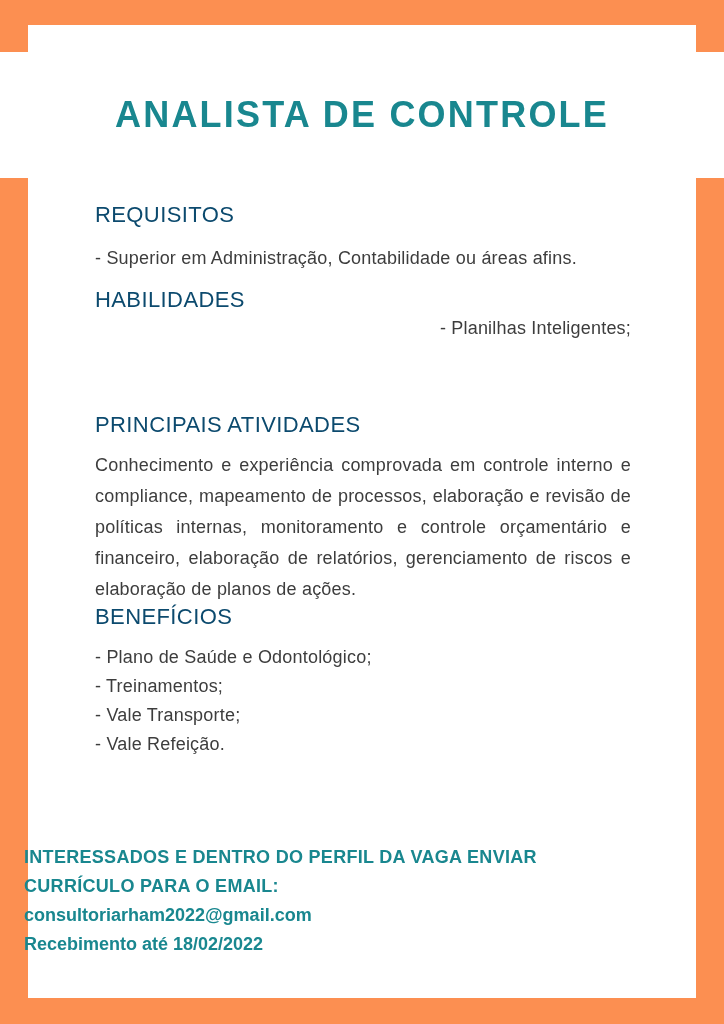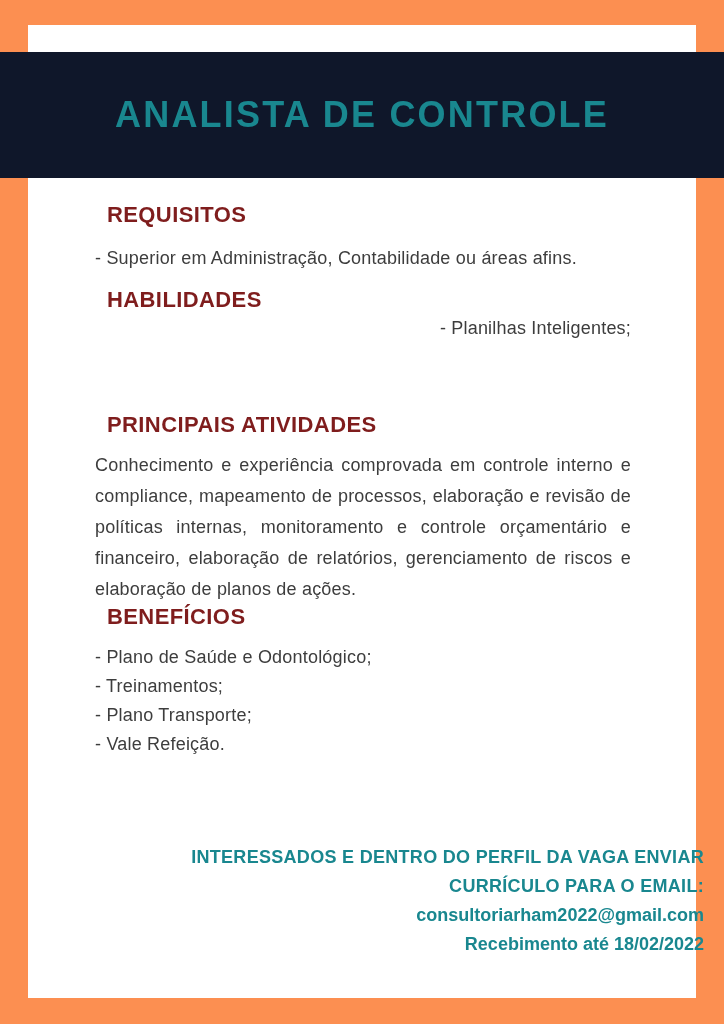--- a/index.html
+++ b/index.html
@@ -13,21 +13,21 @@
   .white-panel {
     position: absolute;
     left: 28px; top: 25px;
     width: 668px; height: 973px;
     background: #FFFFFF;
   }
   .title-banner {
     position: absolute;
     left: 0; top: 52px;
     width: 724px; height: 126px;
-    background: #0f172a;
+    background: #ffffff;
     display: flex;
     flex-direction: column;
     justify-content: center;
     align-items: center;
     z-index: 2;
   }
   .job-title {
     color: #19878F;
     font-size: 36px;
     font-weight: bold;
@@ -36,43 +36,42 @@
     text-align: center;
     white-space: nowrap;
   }
   .block {
     position: absolute;
     left: 95px;
     width: 536px;
     z-index: 3;
   }
   .section-heading {
-    color: #7f1d1d;
+    color: #0c4a6e;
     font-size: 22px;
-    font-weight: bold;
+    font-weight: normal;
     letter-spacing: 0.4px;
     white-space: nowrap;
-    margin-left: 12px;
   }
   .body-text {
     color: #3D3D3D;
     font-size: 18px;
     letter-spacing: 0.2px;
   }
   .list .line { line-height: 28.5px; white-space: nowrap; }
   .list-wide .line { line-height: 29px; white-space: nowrap; }
   .paragraph {
     line-height: 31px;
     text-align: justify;
   }
   .footer {
     position: absolute;
-    left: 36px; top: 843px;
+    left: 24px; top: 843px;
     width: 668px;
-    text-align: right;
+    text-align: left;
     color: #19878F;
     font-weight: bold;
     font-size: 18px;
     line-height: 29px;
     z-index: 3;
   }
   .footer .caps { letter-spacing: 0.3px; }
 </style>
 </head>
 <body>
@@ -93,21 +92,21 @@
   <div class="line">- Planilhas Inteligentes;</div>
 </div>
 
 <div class="block section-heading" style="top:412px;">PRINCIPAIS ATIVIDADES</div>
 <div class="block body-text paragraph" style="top:450px;">Conhecimento e experiência comprovada em controle interno e compliance, mapeamento de processos, elaboração e revisão de políticas internas, monitoramento e controle orçamentário e financeiro, elaboração de relatórios, gerenciamento de riscos e elaboração de planos de ações.</div>
 
 <div class="block section-heading" style="top:604px;">BENEFÍCIOS</div>
 <div class="block body-text list-wide" style="top:643px;">
   <div class="line">- Plano de Saúde e Odontológico;</div>
   <div class="line">- Treinamentos;</div>
-  <div class="line">- Plano Transporte;</div>
+  <div class="line">- Vale Transporte;</div>
   <div class="line">- Vale Refeição.</div>
 </div>
 
 <div class="footer">
   <div class="caps">INTERESSADOS E DENTRO DO PERFIL DA VAGA ENVIAR</div>
   <div class="caps">CURRÍCULO PARA O EMAIL:</div>
   <div>consultoriarham2022@gmail.com</div>
   <div>Recebimento até 18/02/2022</div>
 </div>
 

